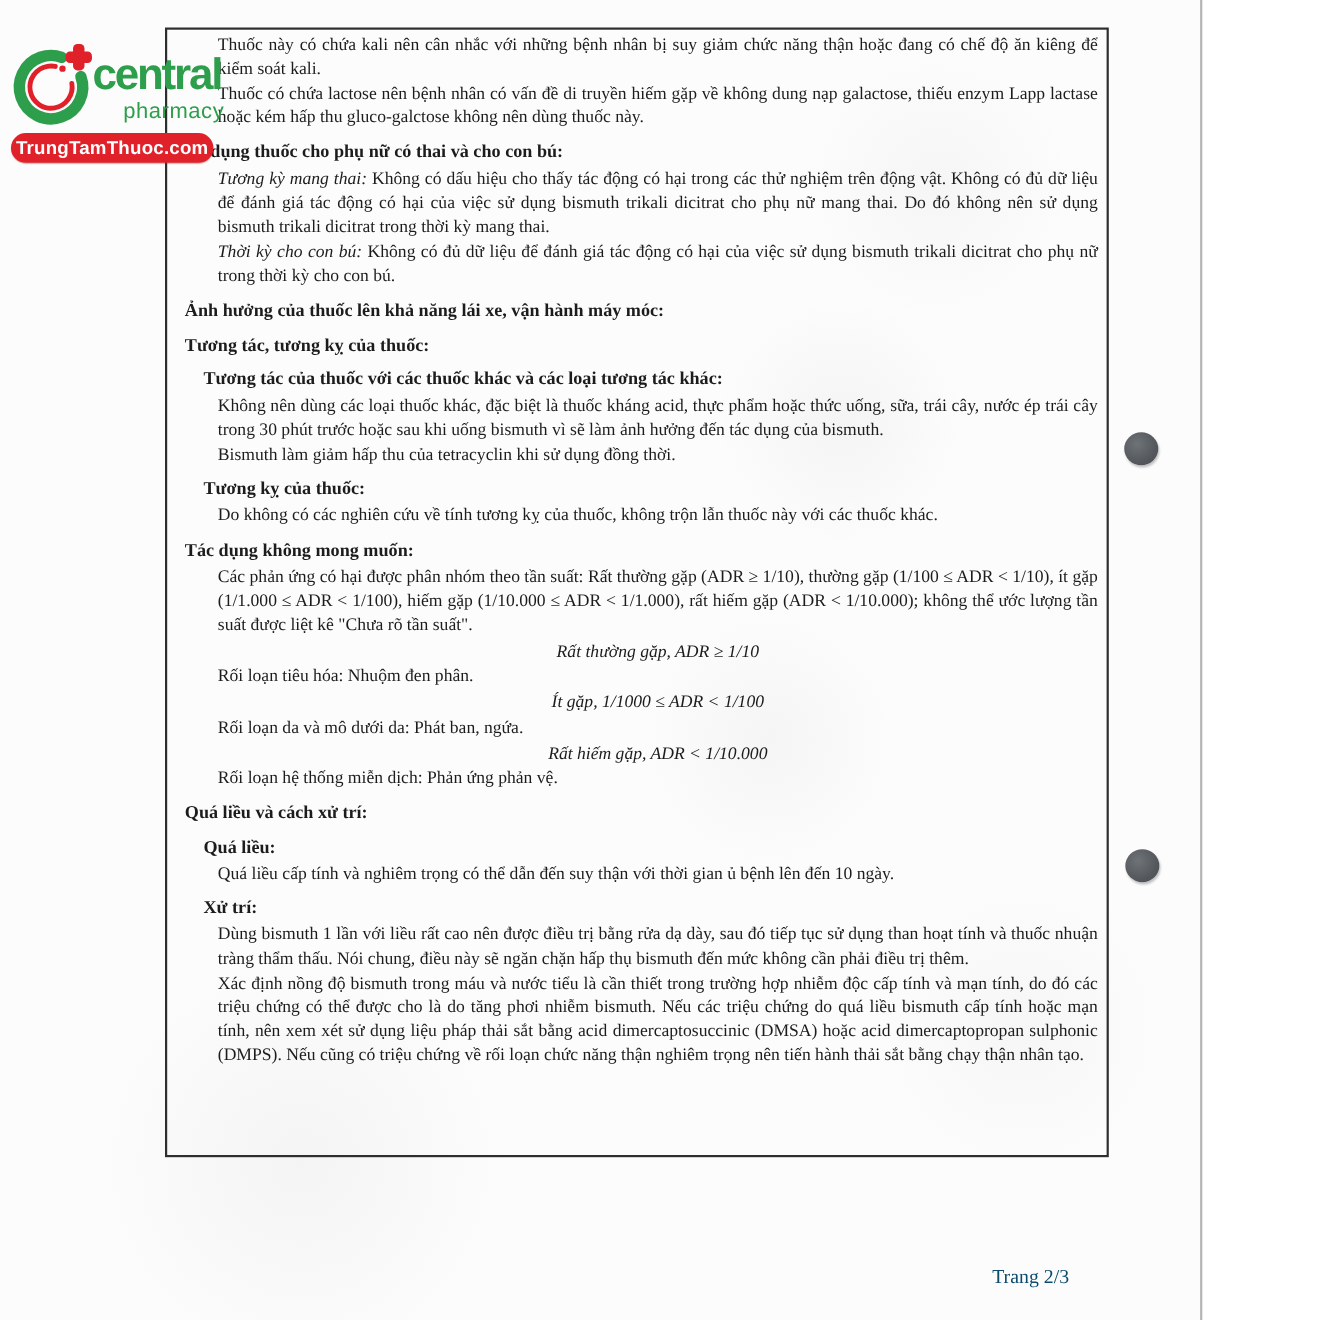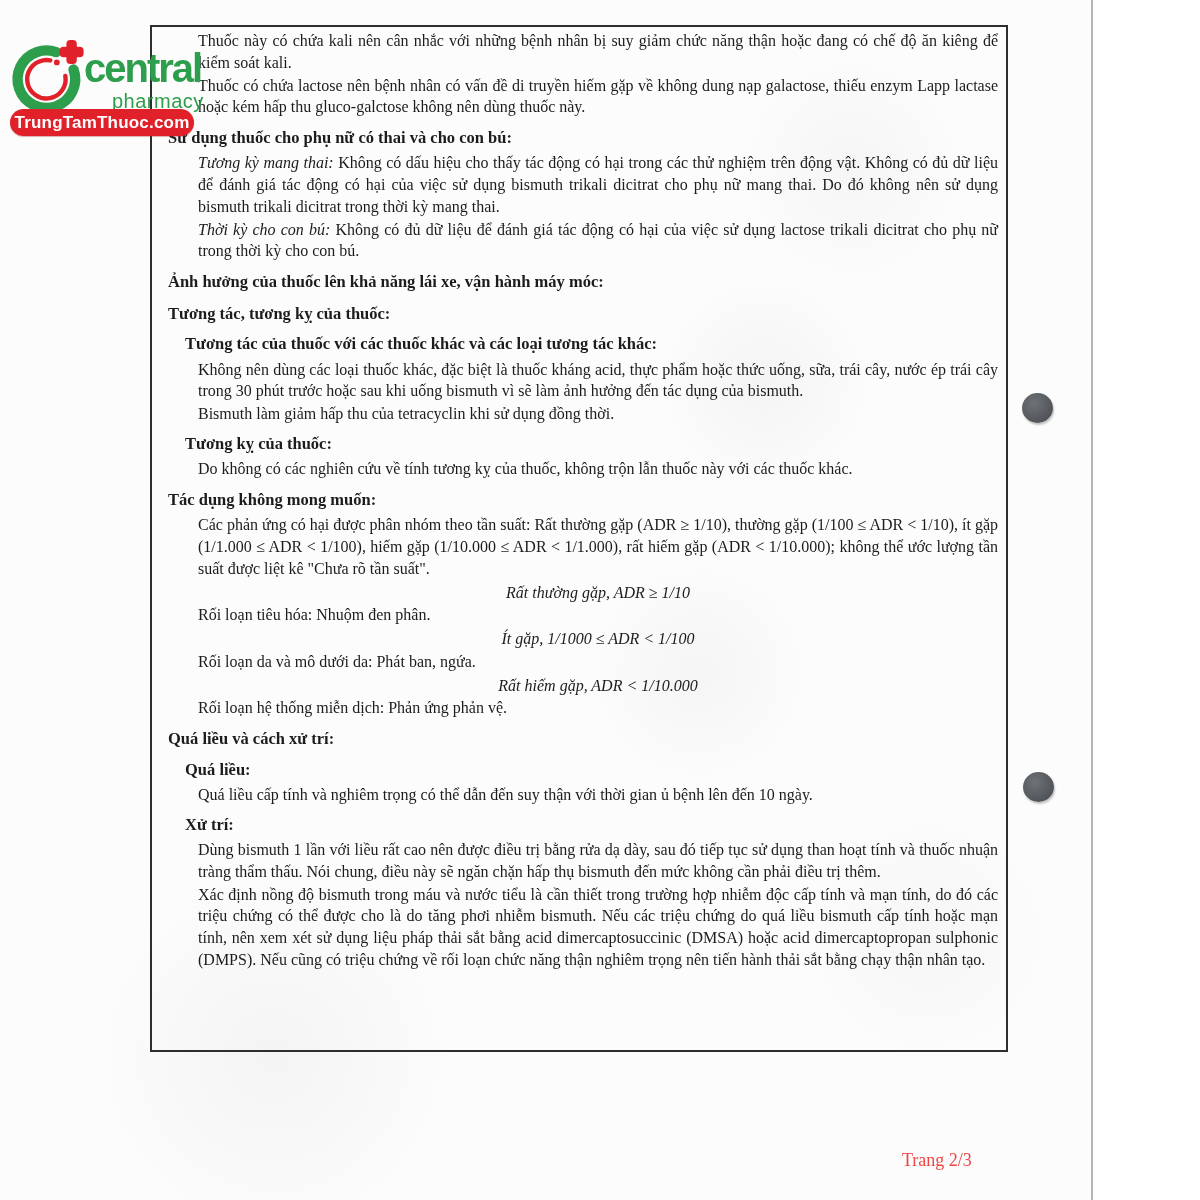--- a/index.html
+++ b/index.html
@@ -49,57 +49,57 @@
   
   .scan-dot{
     position:absolute;width:31px;height:30px;border-radius:50%;
     background:radial-gradient(circle at 38% 35%, #6e7377, #53575b 65%, #484c50);
     box-shadow:1px 2px 2px rgba(120,120,120,0.45);
   }
   .dot-1{left:1022px;top:393px;}
   .dot-2{left:1023px;top:772px;}
   
   .footer{
-    position:absolute;left:902px;top:1150px;font-size:18px;color:#ef4444;
+    position:absolute;left:902px;top:1150px;font-size:18px;color:#0c4a6e;
   }
   
   .logo{
     position:absolute;left:8px;top:36px;width:215px;height:110px;z-index:5;
     font-family:"Liberation Sans","DejaVu Sans",sans-serif;
   }
   .logo-icon{position:absolute;left:0;top:0;}
   .logo-brand{
     position:absolute;left:76px;top:10px;
     font-size:40px;font-weight:bold;letter-spacing:-2px;color:#2d9e4b;
   }
   .logo-tagline{
     position:absolute;left:104px;top:54px;
     font-size:20px;font-weight:normal;letter-spacing:0.5px;color:#2d9e4b;
   }
   .logo-badge{
-    position:absolute;left:2px;top:73px;width:184px;height:27px;
+    position:absolute;left:2px;top:85px;width:184px;height:27px;
     background:#e0212a;border-radius:14px;
     display:flex;align-items:center;justify-content:center;
     color:#ffffff;font-size:17px;font-weight:bold;letter-spacing:0.2px;
     box-shadow:0 1px 1px rgba(150,40,40,0.35);
   }
 </style>
 </head>
 <body>
 
 <div class="scan-page"></div>
 <div class="page-edge-line"></div>
 
 <div class="frame">
   <div class="doc">
     <p>Thuốc này có chứa kali nên cân nhắc với những bệnh nhân bị suy giảm chức năng thận hoặc đang có chế độ ăn kiêng để kiểm soát kali.</p>
     <p>Thuốc có chứa lactose nên bệnh nhân có vấn đề di truyền hiếm gặp về không dung nạp galactose, thiếu enzym Lapp lactase hoặc kém hấp thu gluco-galctose không nên dùng thuốc này.</p>
     <div class="h1">Sử dụng thuốc cho phụ nữ có thai và cho con bú:</div>
     <p><i class="lead">Tương kỳ mang thai:</i><span> Không có dấu hiệu cho thấy tác động có hại trong các thử nghiệm trên động vật. Không có đủ dữ liệu để đánh giá tác động có hại của việc sử dụng bismuth trikali dicitrat cho phụ nữ mang thai. Do đó không nên sử dụng bismuth trikali dicitrat trong thời kỳ mang thai.</span></p>
-    <p><i class="lead">Thời kỳ cho con bú:</i><span> Không có đủ dữ liệu để đánh giá tác động có hại của việc sử dụng lactose trikali dicitrat cho phụ nữ trong thời kỳ cho con bú.</span></p>
+    <p><i class="lead">Thời kỳ cho con bú:</i><span> Không có đủ dữ liệu để đánh giá tác động có hại của việc sử dụng bismuth trikali dicitrat cho phụ nữ trong thời kỳ cho con bú.</span></p>
     <div class="h1">Ảnh hưởng của thuốc lên khả năng lái xe, vận hành máy móc:</div>
     <div class="h1">Tương tác, tương kỵ của thuốc:</div>
     <div class="h2">Tương tác của thuốc với các thuốc khác và các loại tương tác khác:</div>
     <p>Không nên dùng các loại thuốc khác, đặc biệt là thuốc kháng acid, thực phẩm hoặc thức uống, sữa, trái cây, nước ép trái cây trong 30 phút trước hoặc sau khi uống bismuth vì sẽ làm ảnh hưởng đến tác dụng của bismuth.</p>
     <p>Bismuth làm giảm hấp thu của tetracyclin khi sử dụng đồng thời.</p>
     <div class="h2">Tương kỵ của thuốc:</div>
     <p>Do không có các nghiên cứu về tính tương kỵ của thuốc, không trộn lẫn thuốc này với các thuốc khác.</p>
     <div class="h1">Tác dụng không mong muốn:</div>
     <p>Các phản ứng có hại được phân nhóm theo tần suất: Rất thường gặp (ADR ≥ 1/10), thường gặp (1/100 ≤ ADR &lt; 1/10), ít gặp (1/1.000 ≤ ADR &lt; 1/100), hiếm gặp (1/10.000 ≤ ADR &lt; 1/1.000), rất hiếm gặp (ADR &lt; 1/10.000); không thể ước lượng tần suất được liệt kê "Chưa rõ tần suất".</p>
     <div class="it">Rất thường gặp, ADR ≥ 1/10</div>

